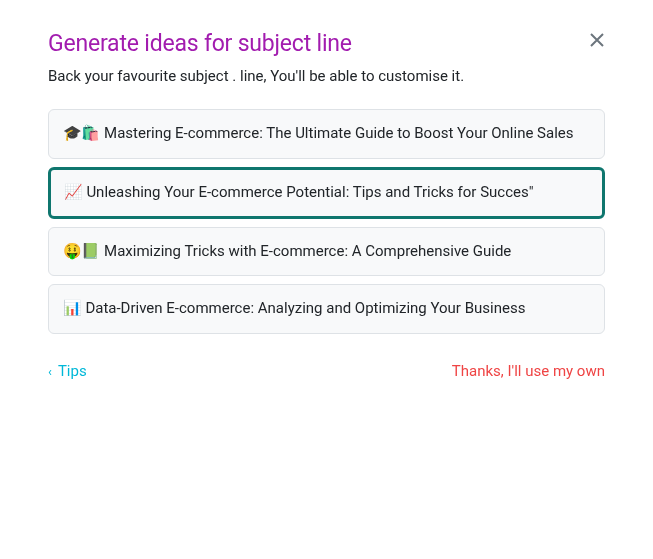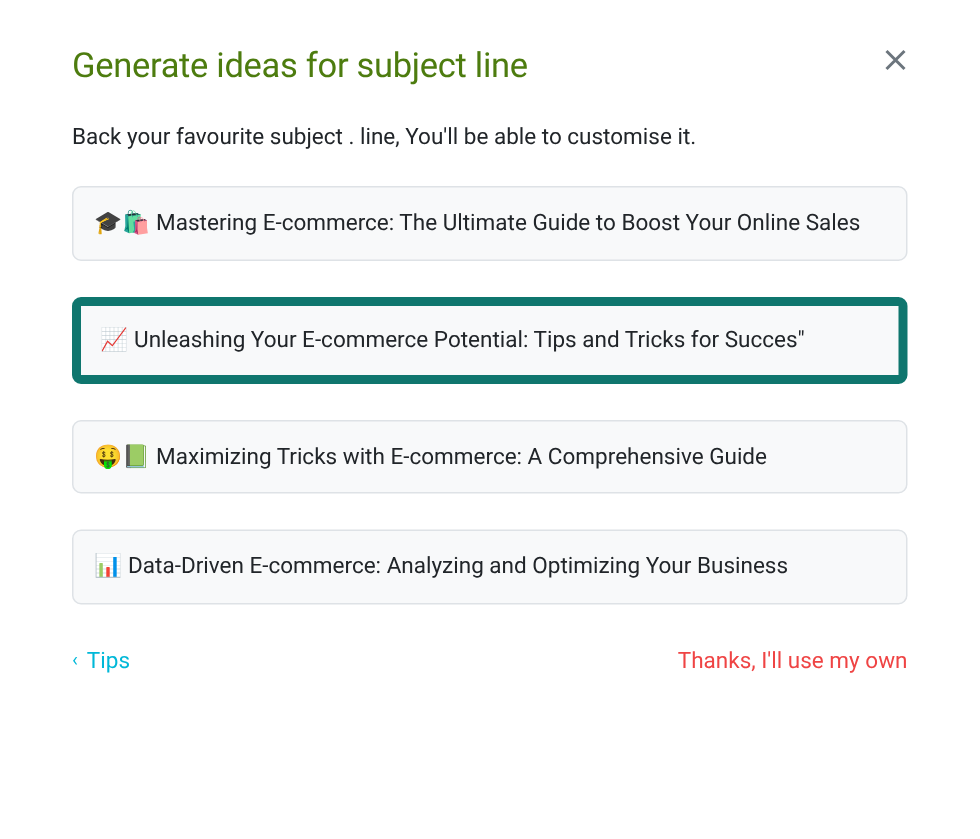--- a/index.html
+++ b/index.html
@@ -15,23 +15,23 @@
       position: relative;
       padding: 30px 48px 24px 48px;
     }
     .header {
       position: relative;
       margin-bottom: 24px;
     }
     .title {
       font-size: 23px;
       font-weight: 400;
-      color: #4d7c0f;
+      color: #a21caf;
       letter-spacing: -0.2px;
-      margin-bottom: 25px;
+      margin-bottom: 10px;
     }
     .subtitle {
       font-size: 15px;
       color: #212529;
       font-weight: 400;
     }
     .close-btn {
       position: absolute;
       top: -2px;
       right: -4px;
@@ -45,35 +45,35 @@
     }
     .close-btn svg {
       width: 16px;
       height: 16px;
       stroke: #6c757d;
       stroke-width: 2;
     }
     .options {
       display: flex;
       flex-direction: column;
-      gap: 24px;
+      gap: 8px;
       margin-bottom: 28px;
     }
     .option {
       border: 1px solid #dee2e6;
       border-radius: 6px;
       padding: 13px 14px;
       background: #f8f9fa;
       cursor: pointer;
       font-size: 15px;
       color: #212529;
       line-height: 1.45;
     }
     .option.selected {
-      border: 6px solid #0f766e;
+      border: 3px solid #0f766e;
       padding: 12px 13px;
     }
     .footer {
       display: flex;
       justify-content: space-between;
       align-items: center;
     }
     .back-link {
       color: #00b8d8;
       font-size: 15px;

